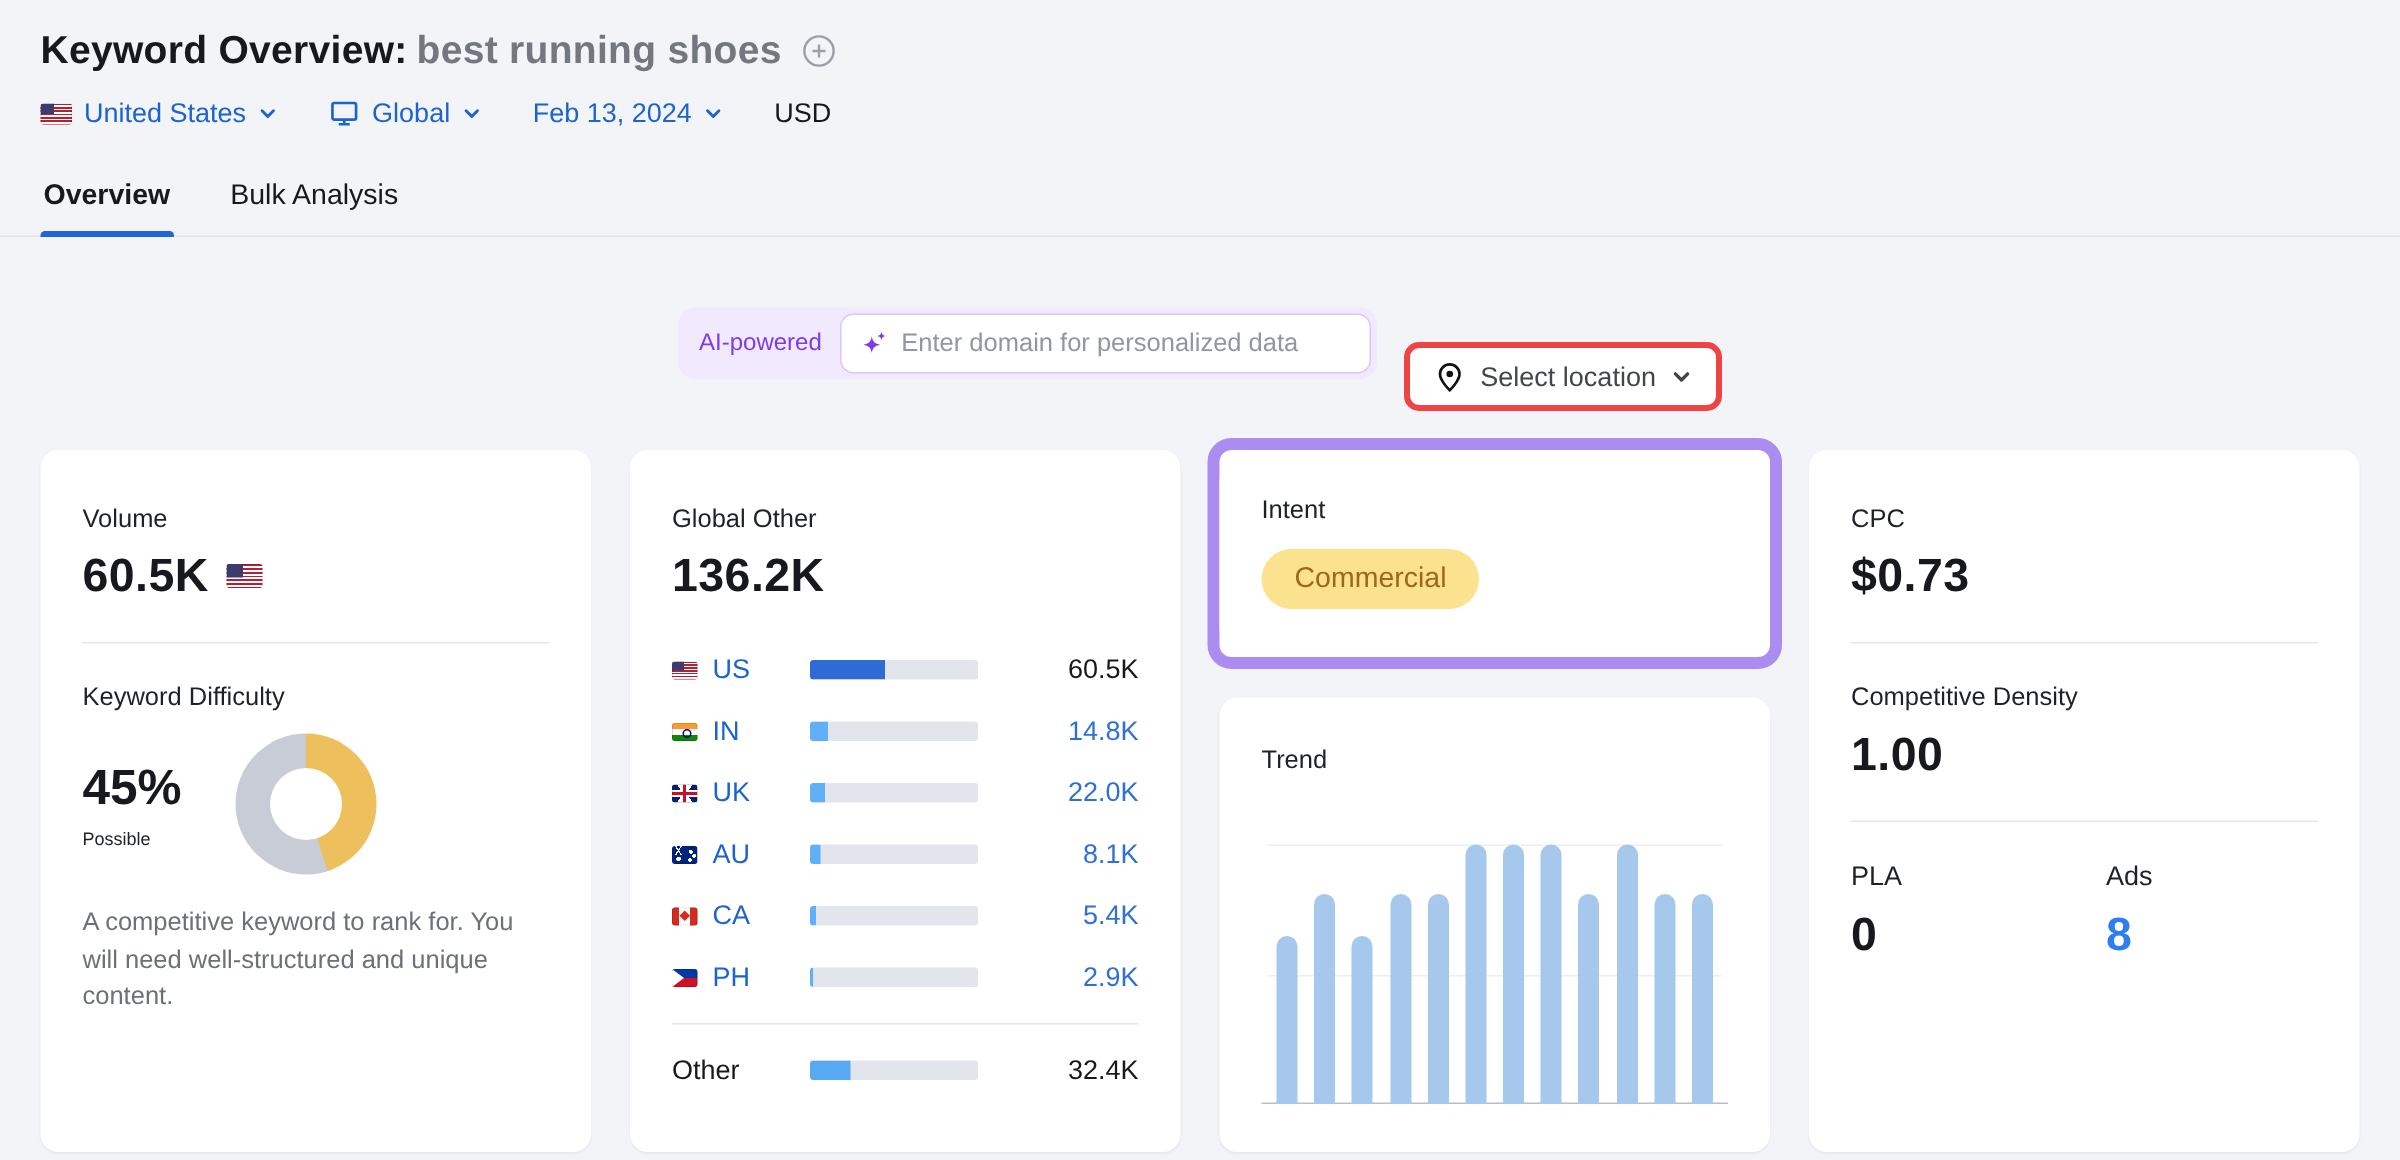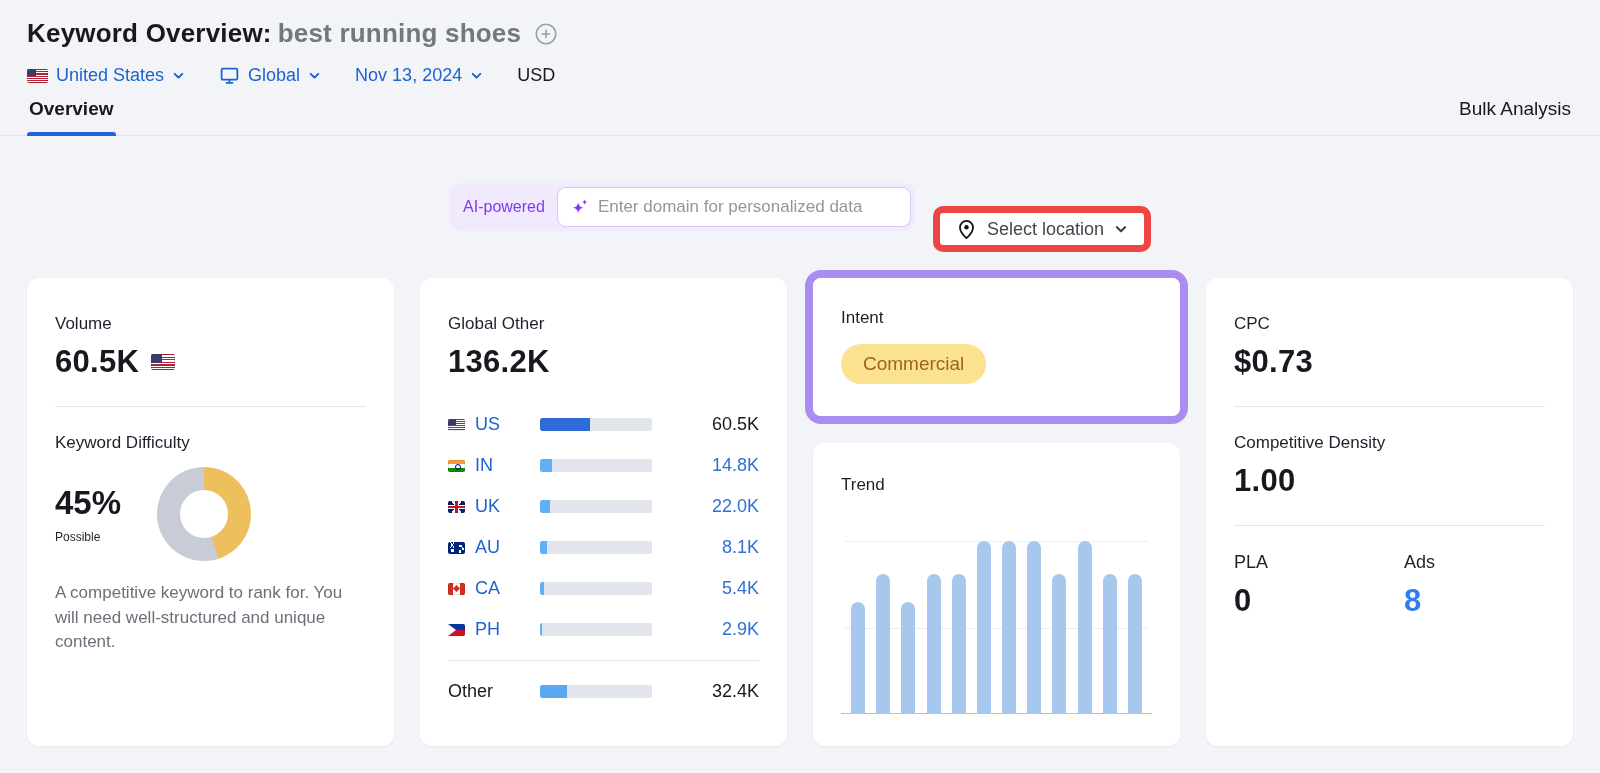--- a/index.html
+++ b/index.html
@@ -17,38 +17,38 @@
   .page-title { font-size:26px; font-weight:bold; letter-spacing:.2px; }
   .page-title .kw { color:#73777f; margin-left:6px; }
   .add-kw-btn { width:26px; height:26px; border:none; background:transparent; cursor:pointer; display:flex; align-items:center; justify-content:center; }
 
   .filters-row { display:flex; align-items:center; gap:34px; margin-top:16px; font-size:18px; }
   .filter { display:flex; align-items:center; gap:8px; color:#1d63cf; cursor:pointer; background:none; border:none; font-size:18px; font-family:inherit; }
   .filter .chev { color:#1d63cf; display:flex; }
   .currency { color:#17191f; }
 
   
-  .tabs-wrap { margin:8px -27px 0; padding:0 27px; border-bottom:1px solid #e2e4ec; display:flex; gap:36px;justify-content:space-between; }
+  .tabs-wrap { margin:30px -27px 0; padding:0 27px; border-bottom:1px solid #e2e4ec; display:flex; gap:36px; }
   .tab { font-size:19px; padding:4px 2px 15px; cursor:pointer; background:none; border:none; font-family:inherit; color:#17191f; position:relative; }
   .tab.active { font-weight:bold; }
   .tab.active::after { content:""; position:absolute; left:0; right:0; bottom:-1px; height:4px; background:#2264dc; border-radius:3px 3px 0 0; }
 
   
   .toolbar { margin-top:26px; display:flex; align-items:center;flex-direction:column; }
   .toolbar-left { display:flex; align-items:center; gap:18px; }
   .toolbar-right { margin-left:auto; display:flex; align-items:center; gap:14px; }
 
   .ai-pill { display:flex; align-items:center; background:#f1e9fd; border-radius:12px; padding:4px 4px 4px 14px; }
   .ai-label { color:#7d3bf0; font-size:16px; padding-right:12px; white-space:nowrap; }
   .domain-input-wrap { display:flex; align-items:center; background:#fff; border:1.5px solid #d9c6fa; border-radius:9px; height:40px; padding:0 12px; gap:8px; }
   .domain-input { border:none; outline:none; font-size:17px; font-family:inherit; width:300px; color:#17191f; background:transparent; }
   .domain-input::placeholder { color:#9097a3; }
 
   .btn { display:flex; align-items:center; gap:10px; height:46px; border-radius:10px; font-size:18px; font-family:inherit; cursor:pointer; }
-  .btn-outline { background:#fff; border:7px solid #ef4444; color:#43464e; padding:0 16px;margin-top:44px; }
+  .btn-outline { background:#fff; border:4px solid #ef4444; color:#43464e; padding:0 16px;margin-top:44px; }
   .btn-gray { background:#e9eaef; border:none; color:#4c4f58; padding:0 16px; }
   .quota-badge { background:#fff; border:1px solid #d7d9e0; border-radius:999px; font-size:16px; padding:3px 12px; color:#53565e; }
 
   
   .cards { margin-top:26px; display:grid; grid-template-columns:repeat(4,1fr); gap:26px; height:468px; }
   .card { background:#fff; border-radius:12px; box-shadow:0 1px 2px rgba(25,28,50,.05); padding:36px 28px 28px; }
   .metric-label { font-size:17px; color:#1e212b; }
   .metric-value { font-size:31px; font-weight:bold; margin-top:10px; letter-spacing:.3px; }
   .divider { border:none; border-top:1px solid #e4e6ec; margin:26px 0; }
 
@@ -99,21 +99,21 @@
   .gv-code.plain { color:#17191f; }
   .gv-track { width:112px; height:13px; background:#e2e5eb; border-radius:2px; overflow:hidden; flex:none; }
   .gv-fill { height:100%; border-radius:2px 0 0 2px; }
   .gv-val { margin-left:auto; font-size:18px; }
   .gv-val.link { color:#2e6fd8; cursor:pointer; }
   .gv-divider { border:none; border-top:1px solid #e4e6ec; margin:10px 0; }
 
   
   .col-stack { display:flex; flex-direction:column; }
   .intent-outline { border:8px solid #ab8df2; border-radius:16px; margin:-8px -8px 0; background:#fff; }
-  .intent-card { background:#fff; border-radius:8px; padding:30px 28px 32px; }
+  .intent-card { background:#fff; border-radius:20px; padding:30px 28px 32px; }
   .intent-badge { display:inline-block; margin-top:16px; background:#fbe28f; color:#a2641c; font-size:19px; padding:9px 22px; border-radius:999px; }
   .trend-card { margin-top:19px; flex:1; padding-top:32px; }
   .trend-chart { position:relative; height:173px; margin:46px 4px 0; }
   .gridline { position:absolute; left:0; right:0; height:1px; background:#eceef4; }
   .gridline.top { top:0; } .gridline.mid { top:50%; }
   .baseline { position:absolute; left:-4px; right:-4px; bottom:0; height:1.5px; background:#b9bdc9; }
   .trend-bars { position:absolute; inset:0 6px; display:flex; align-items:flex-end; justify-content:space-between; }
   .trend-bar { width:14px; border-radius:999px 999px 0 0; }
 
   
@@ -160,21 +160,21 @@
           </svg>
         </span>
       <span>Global</span>
       <span class="chev icon">
           <svg width="13" height="13" viewBox="0 0 12 12">
             <path d="M2.5 4.5 6 8l3.5-3.5" stroke="currentColor" stroke-width="1.8" fill="none" stroke-linecap="round" stroke-linejoin="round"></path>
           </svg>
         </span>
     </button>
     <button class="filter">
-      <span>Nov 13, 2024</span>
+      <span>Feb 13, 2024</span>
       <span class="chev icon">
           <svg width="13" height="13" viewBox="0 0 12 12">
             <path d="M2.5 4.5 6 8l3.5-3.5" stroke="currentColor" stroke-width="1.8" fill="none" stroke-linecap="round" stroke-linejoin="round"></path>
           </svg>
         </span>
     </button>
     <span class="currency">USD</span>
   </div>
 
   <div class="tabs-wrap">

